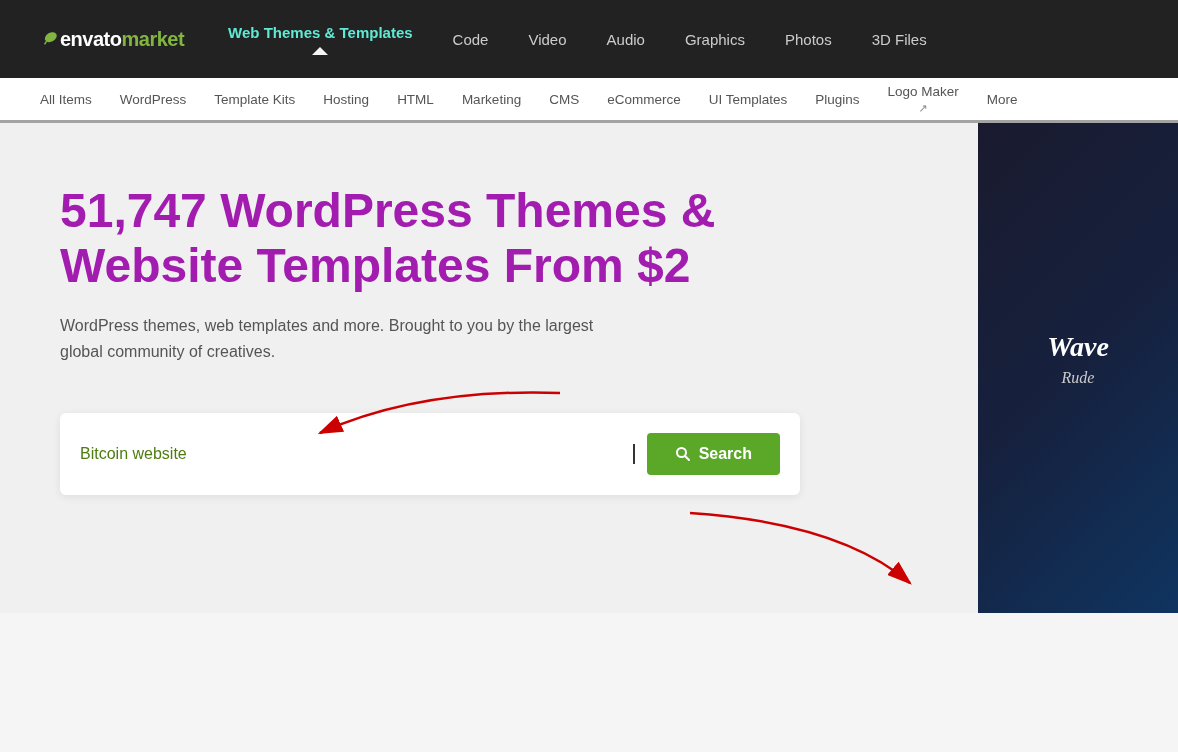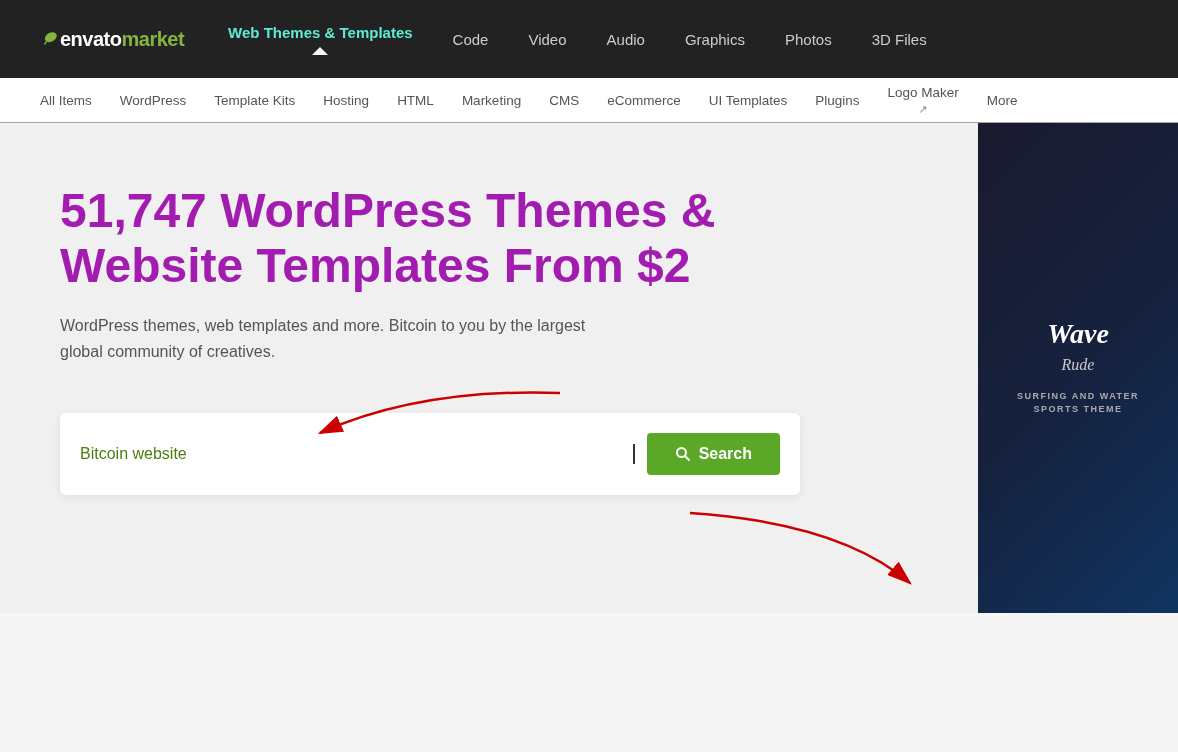--- a/index.html
+++ b/index.html
@@ -54,21 +54,21 @@
       height: 0;
       border-left: 8px solid transparent;
       border-right: 8px solid transparent;
       border-bottom: 8px solid #f5f5f5;
       margin: 6px auto 0;
     }
 
     
     .sub-nav {
       background: #ffffff;
-      border-bottom: 1px solid #a3a3a3;
+      border-bottom: 3px solid #a3a3a3;
       padding: 0 40px;
       height: 45px;
       display: flex;
       align-items: center;
       gap: 28px;
     }
     .sub-nav-link {
       color: #555555;
       text-decoration: none;
       font-size: 13.5px;
@@ -243,21 +243,21 @@
   <a class="sub-nav-link with-icon">
     <span>Logo Maker</span>
     <span class="external-icon">↗</span>
   </a>
   <a class="sub-nav-link">More</a>
 </nav>
 
 <section class="hero">
   <div class="hero-content">
     <h1 class="hero-title">51,747 WordPress Themes &amp; Website Templates From $2</h1>
-    <p class="hero-subtitle">WordPress themes, web templates and more. Bitcoin to you by the largest global community of creatives.</p>
+    <p class="hero-subtitle">WordPress themes, web templates and more. Brought to you by the largest global community of creatives.</p>
 
     <div class="search-container" style="position:relative;">
       <input class="search-input" type="text" value="Bitcoin website" style="">
       <span class="search-cursor"></span>
       <button class="search-button">
         <svg width="16" height="16" viewBox="0 0 16 16" fill="white">
           <circle cx="6.5" cy="6.5" r="4.5" stroke="white" stroke-width="2" fill="none"></circle>
           <line x1="10" y1="10" x2="14" y2="14" stroke="white" stroke-width="2" stroke-linecap="round"></line>
         </svg>
         <span>Search</span>
@@ -280,16 +280,15 @@
         </marker>
       </defs>
       <path d="M 10 10 Q 160 20 230 80" stroke="#cc0000" stroke-width="2.5" fill="none" marker-end="url(#arrowhead2)"></path>
     </svg>
   </div>
 
   <div class="hero-image-panel">
     <div class="wave-image">
       <div class="wave-title-img">Wave</div>
       <div class="wave-title-rude">Rude</div>
-      <div class="wave-subtitle-text">SURFING AND WATER SPORTS THEME</div>
     </div>
   </div>
 </section>
 
 </body></html>

